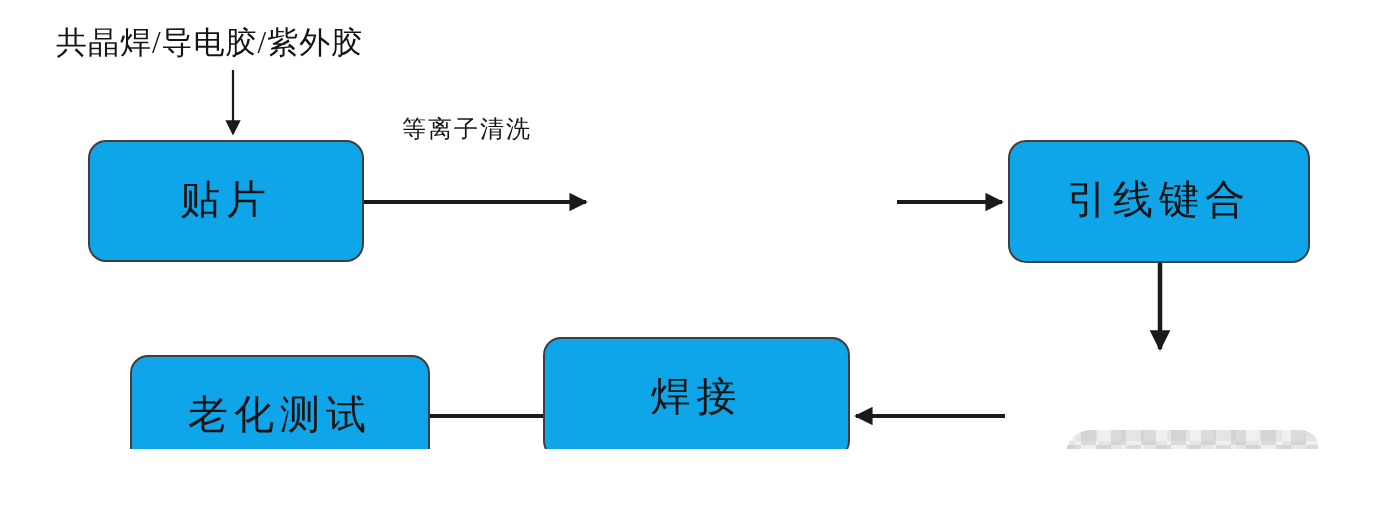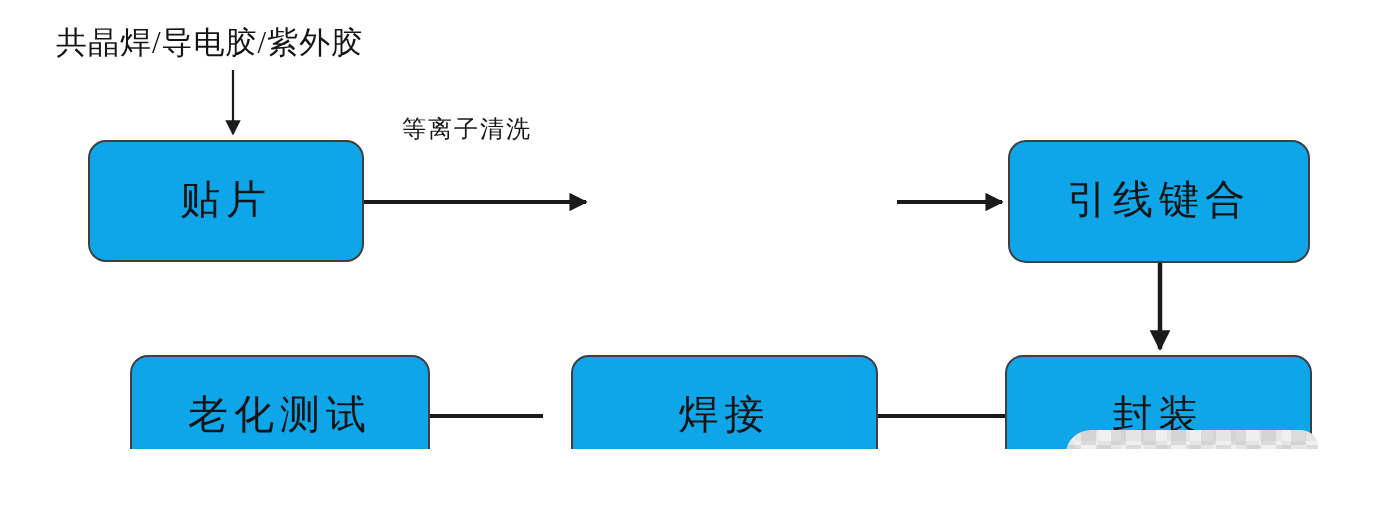--- a/index.html
+++ b/index.html
@@ -120,25 +120,22 @@
 
   <div class="node" style="left:88px;  top:140px; width:276px; height:122px;">
     <span>贴片</span>
   </div>
 
 
   <div class="node" style="left:1008px; top:140px; width:302px; height:123px;">
     <span>引线键合</span>
   </div>
 
-  <div class="node" style="left:1005px; top:355px; width:307px; height:122px;">
-    <span>封装</span>
-  </div>
 
-  <div class="node" style="left:543px; top:355px; width:307px; height:122px;margin-left:28px;">
+  <div class="node" style="left:543px; top:337px; width:307px; height:122px;">
     <span>焊接</span>
   </div>
 
   <div class="node" style="left:82px; top:355px; width:300px; height:122px;margin-left:48px;">
     <span>老化测试</span>
   </div>
 
   <div class="mosaic-tail"></div>
   <div class="mosaic"></div>
 

